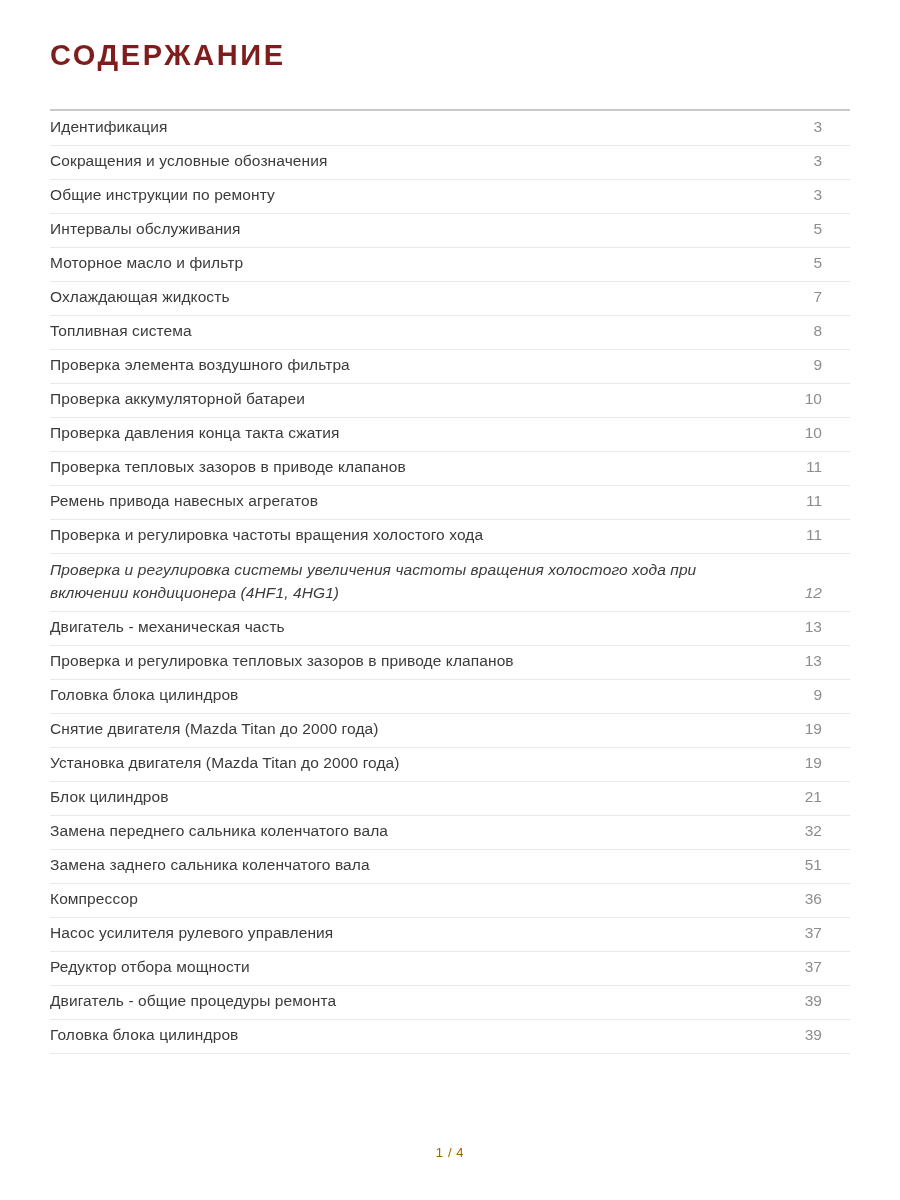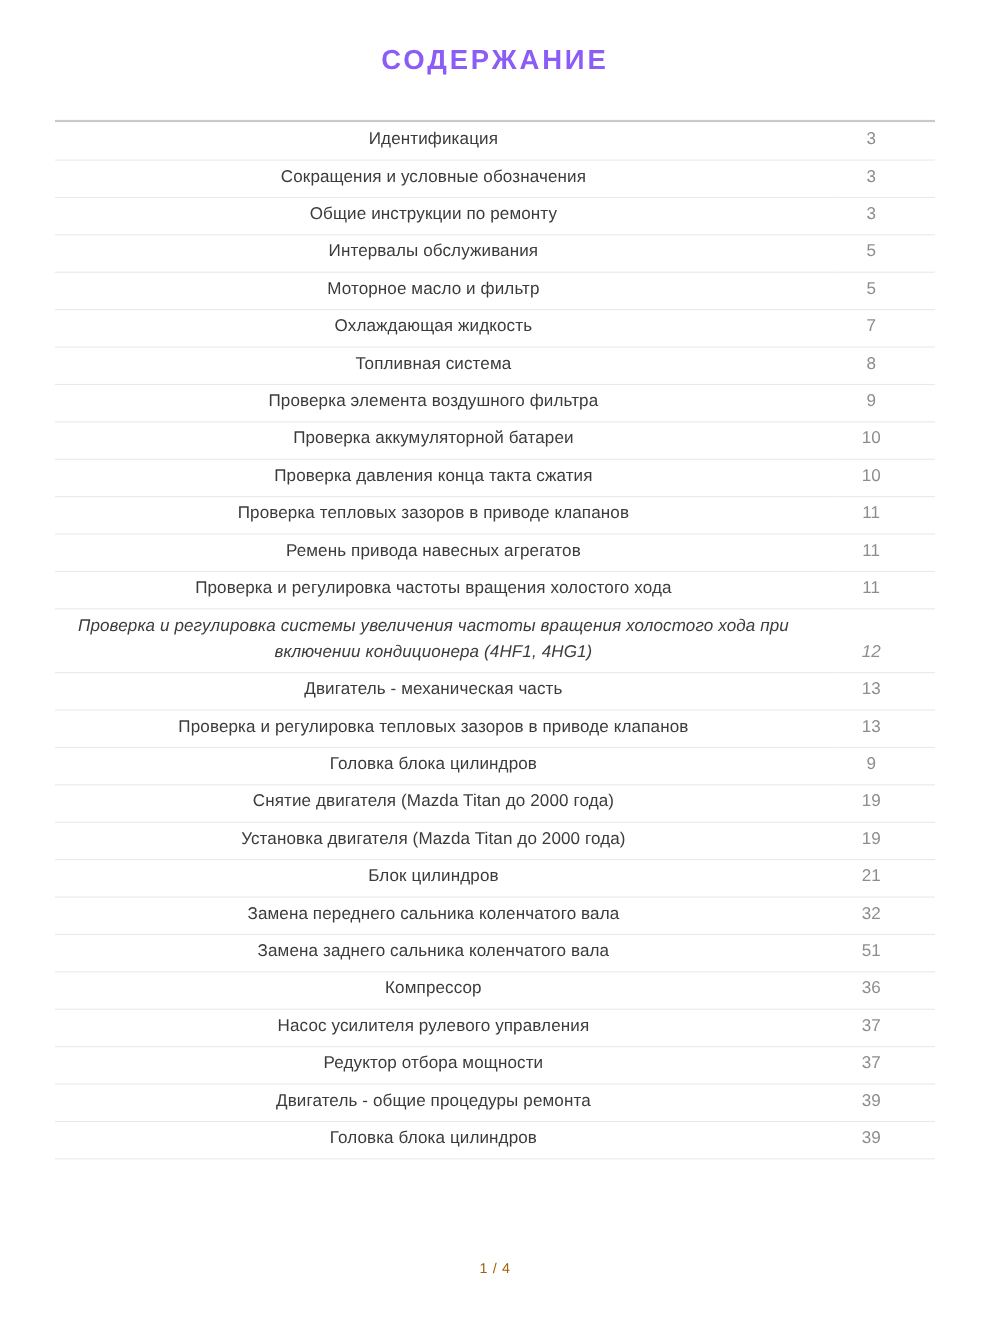--- a/index.html
+++ b/index.html
@@ -21,25 +21,25 @@
     box-sizing: border-box;
     padding: 0 50px;
     display: flex;
     flex-direction: column;
   }
 
   .doc-title {
     margin: 0;
     padding-top: 38px;
     padding-bottom: 0;
-    text-align: center;
-    font-size: 25px;
+    text-align: left;
+    font-size: 29px;
     font-weight: bold;
     letter-spacing: 2.6px;
-    color: #8b5cf6;
+    color: #7f1d1d;
     line-height: 34px;
     white-space: nowrap;
   }
 
   .title-rule {
     margin-top: 37px;
     height: 2px;
     background: #c9c9c9;
     width: 100%;
   }
@@ -52,21 +52,20 @@
   }
 
   .toc-row {
     height: 34px;
   }
 
   .toc-row > td {
     border-bottom: 1px solid #e9e9e9;
     padding: 0;
     vertical-align: bottom;
-    text-align: center;
   }
 
   .toc-title {
     font-size: 15.5px;
     color: #3b3b3b;
     line-height: 23px;
     padding-right: 24px !important;
     padding-bottom: 7px !important;
     letter-spacing: 0.1px;
   }

